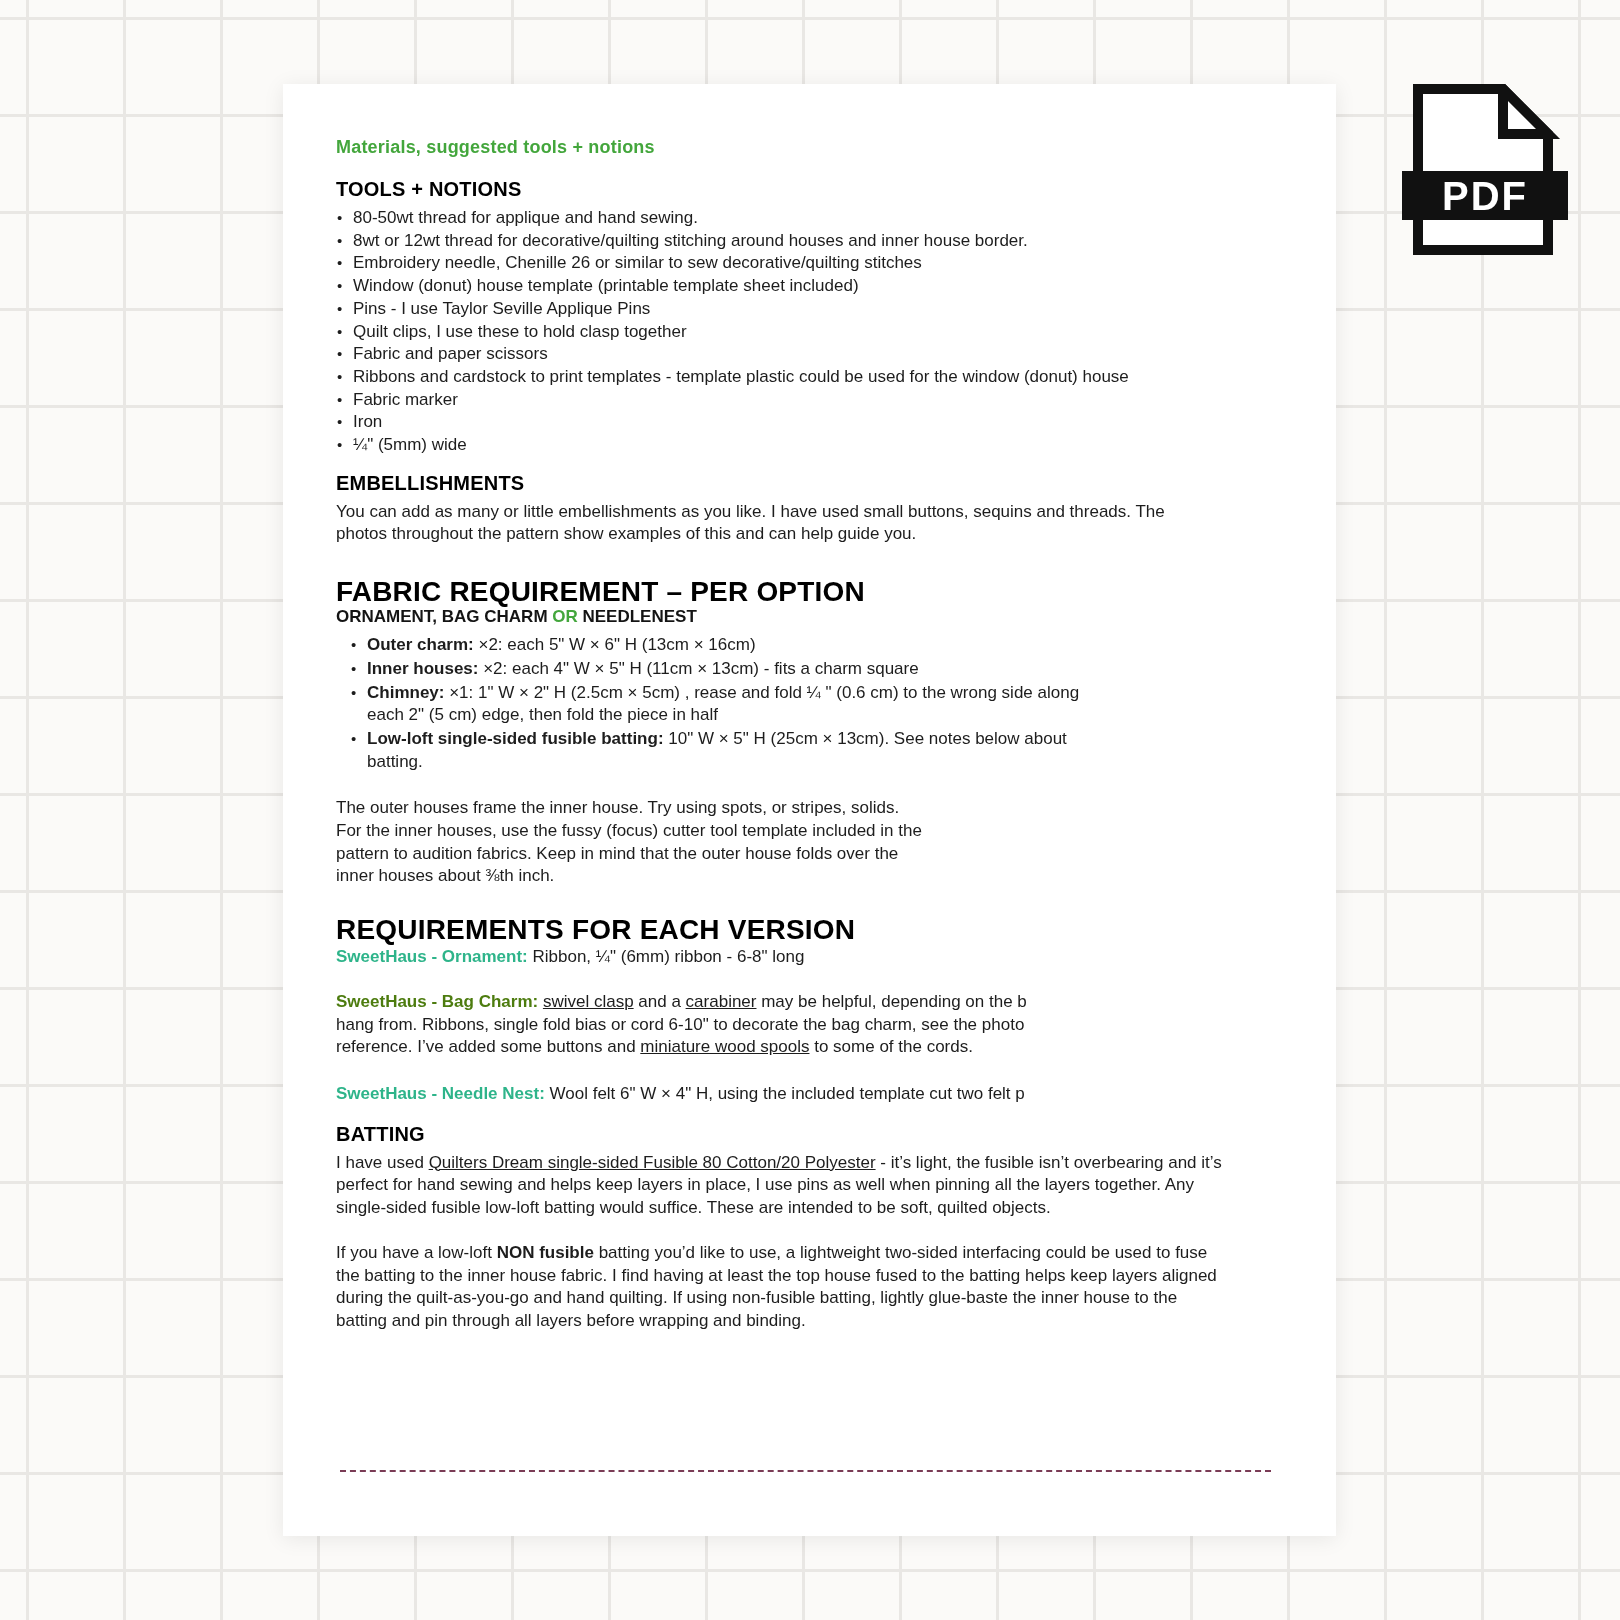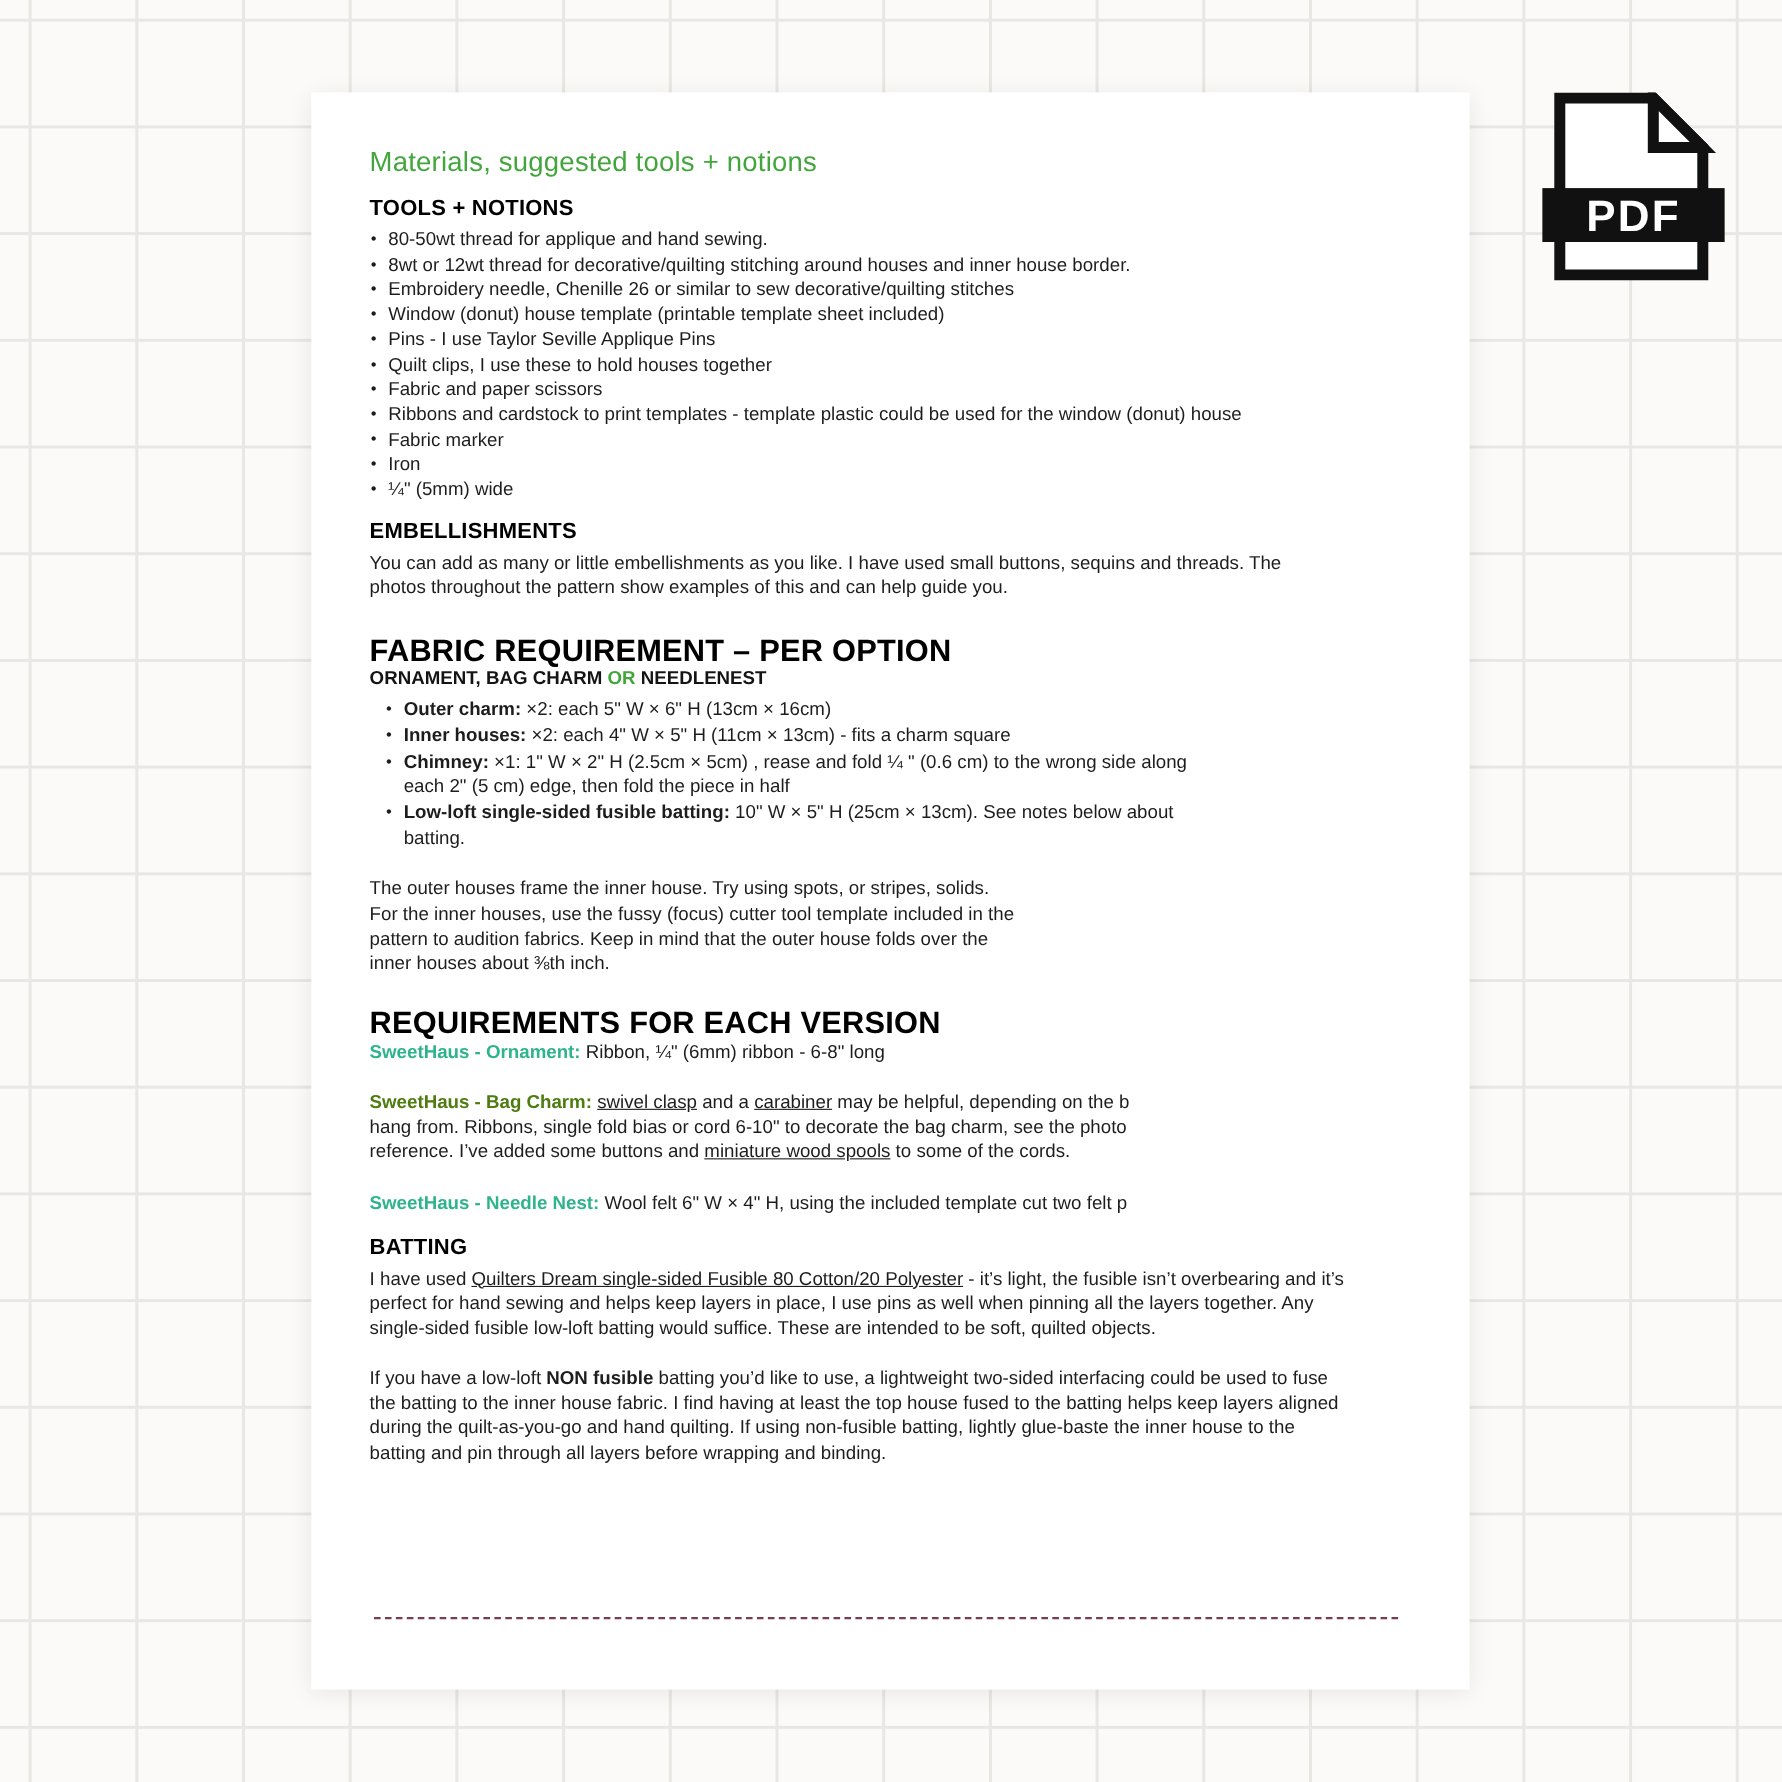--- a/index.html
+++ b/index.html
@@ -16,21 +16,21 @@
     color:#1c1c1c;
   }
   .page{
     position:absolute;left:283px;top:84px;width:1053px;height:1452px;
     background:#ffffff;
     box-shadow:0 3px 20px rgba(0,0,0,0.08);
     box-sizing:border-box;
     padding:48px 40px 0 53px;
   }
   h1{
-    font-size:25px;line-height:31px;font-weight:400;
+    font-size:18px;line-height:31px;font-weight:700;
     color:var(--title-green,#43a63c);
     margin:0 0 12px 0;letter-spacing:0.2px;
   }
   h2{
     font-size:20px;line-height:24px;font-weight:700;color:#000000;
     margin:14px 0 6px 0;letter-spacing:0.2px;
   }
   h2.big{font-size:28px;margin-top:26px;}
   h2.req{margin-top:30px;margin-bottom:4px;}
   h3{
@@ -73,21 +73,21 @@
 <div class="page">
   <h1>Materials, suggested tools + notions</h1>
 
   <h2>TOOLS + NOTIONS</h2>
   <ul>
       <li>80-50wt thread for applique and hand sewing.</li>
       <li>8wt or 12wt thread for decorative/quilting stitching around houses and inner house border.</li>
       <li>Embroidery needle, Chenille 26 or similar to sew decorative/quilting stitches</li>
       <li>Window (donut) house template (printable template sheet included)</li>
       <li>Pins - I use Taylor Seville Applique Pins</li>
-      <li>Quilt clips, I use these  to hold houses together</li>
+      <li>Quilt clips, I use these  to hold clasp together</li>
       <li>Fabric and paper scissors</li>
       <li>Ribbons and cardstock to print templates - template plastic could be used for the window (donut) house</li>
       <li>Fabric marker</li>
       <li>Iron</li>
       <li>¼" (5mm) wide</li>
     </ul>
 
   <h2 style="">EMBELLISHMENTS</h2>
   <p class="body w872">You can add as many or little embellishments as you like. I have used small buttons, sequins and threads. The photos throughout the pattern show examples of this and can help guide you.</p>
 

